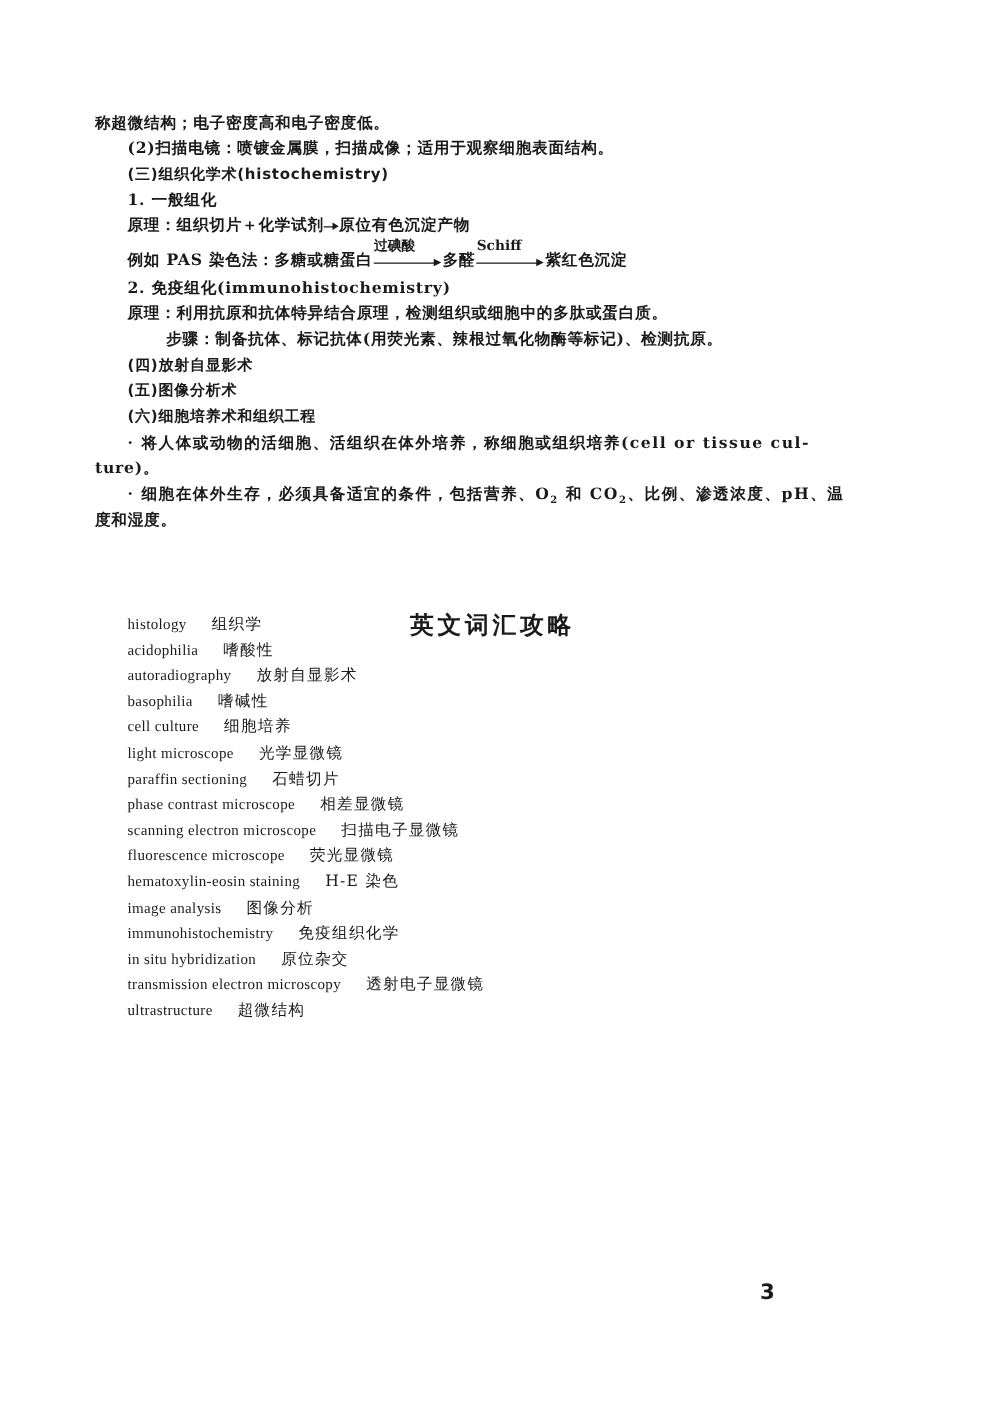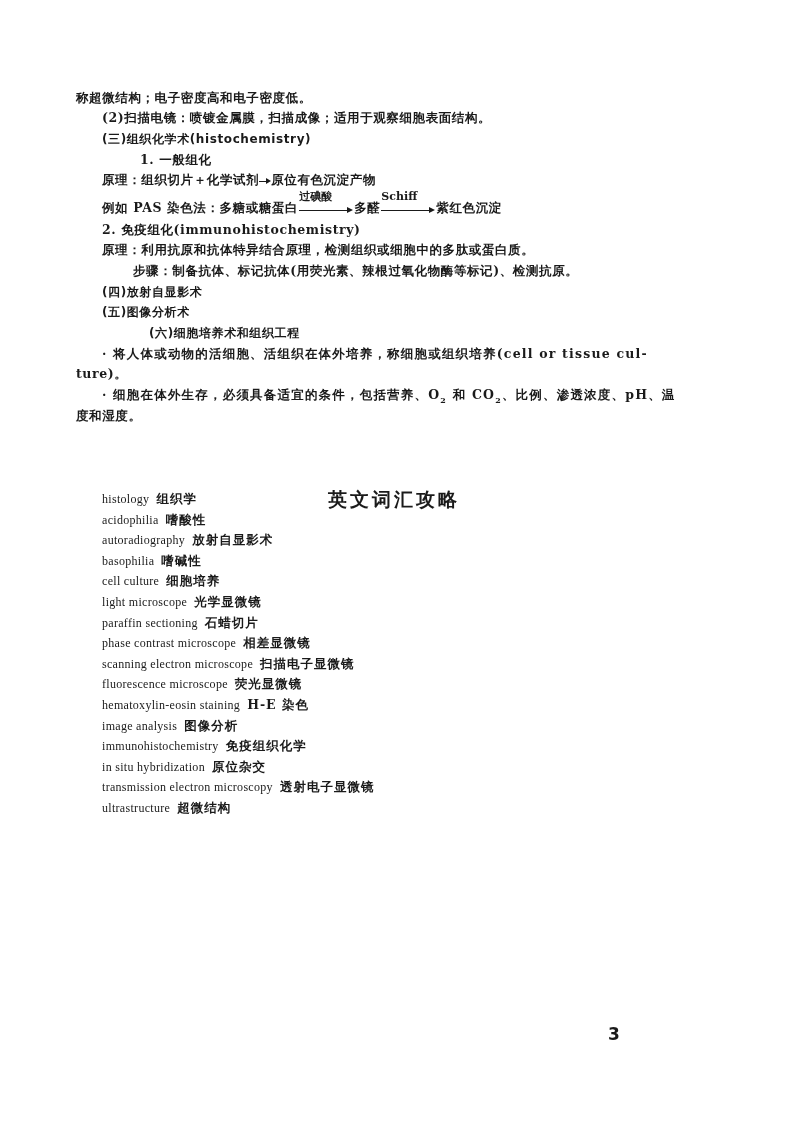--- a/index.html
+++ b/index.html
@@ -5,52 +5,52 @@
     html, body { margin:0; padding:0; background:#ffffff; }
     body { width:788px; height:1122px; position:relative; overflow:hidden;
            font-family:"DejaVu Serif", "Liberation Serif", serif; color:#1a1a1a; }
     .line { position:absolute; font-size:12.5px; line-height:16px; white-space:nowrap; letter-spacing:0.6px;font-weight:bold; }
     .bold { font-weight:bold; font-family:"DejaVu Sans", "Liberation Sans", sans-serif; font-size:12px; }
     .title { position:absolute; left:0; width:788px; text-align:center; top:443px;
              font-family:"DejaVu Sans", "Liberation Sans", sans-serif; font-weight:bold; font-size:19px; letter-spacing:3px;margin-top:44px; }
     .vocab { position:absolute; left:102px; top:489px; }
     .vocab .row { height:20.6px; line-height:20.6px; font-size:12.5px; white-space:nowrap; }
     .vocab .en { font-family:"Liberation Serif", serif; font-size:12px; letter-spacing:0.3px; }
-    .vocab .zh { margin-left:7px; letter-spacing:1px;font-weight:bold; }
+    .vocab .zh { margin-left:20px; letter-spacing:1px; }
     .arrow { display:inline-block; position:relative; width:54px; height:10px; vertical-align:middle; margin:0 1px; }
     .arrow .shaft { position:absolute; left:0; right:4px; top:6px; border-top:1px solid #1a1a1a; }
     .arrow .head { position:absolute; right:0; top:3px; width:0; height:0;
                    border-left:6px solid #1a1a1a; border-top:3.5px solid transparent; border-bottom:3.5px solid transparent; }
     .arrow .lbl { position:absolute; left:0; right:0; top:-15px; font-size:11px; letter-spacing:0; }
     .short-arrow { display:inline-block; width:12px; height:8px; position:relative; vertical-align:middle; }
     .short-arrow .shaft { position:absolute; left:0; right:3px; top:4px; border-top:1px solid #1a1a1a; }
     .short-arrow .head { position:absolute; right:0; top:1px; border-left:5px solid #1a1a1a; border-top:3px solid transparent; border-bottom:3px solid transparent; }
     .pagenum { position:absolute; left:608px; top:1024px; font-family:"DejaVu Sans", sans-serif; font-weight:bold; font-size:17px; }
     sub { font-size:8px; }
   </style>
 </head>
 <body>
 
 <div>
   <div class="line" style="left:76px;top:90px;">称超微结构；电子密度高和电子密度低。</div>
   <div class="line" style="left:102px;top:110px;">(2)扫描电镜：喷镀金属膜，扫描成像；适用于观察细胞表面结构。</div>
   <div class="line bold" style="left:102px;top:131px;">(三)组织化学术(histochemistry)</div>
-  <div class="line" style="left:102px;top:152px;margin-left:38px;">1. 一般组化</div>
+  <div class="line" style="left:102px;top:152px;">1. 一般组化</div>
   <div class="line" style="left:102px;top:172px;">
     <span>原理：组织切片＋化学试剂</span><span class="short-arrow"><span class="shaft"></span><span class="head"></span></span><span>原位有色沉淀产物</span>
   </div>
   <div class="line" style="left:102px;top:200px;">
     <span>例如 PAS 染色法：多糖或糖蛋白</span><span class="arrow"><span class="lbl">过碘酸</span><span class="shaft"></span><span class="head"></span></span><span>多醛</span><span class="arrow"><span class="lbl">Schiff</span><span class="shaft"></span><span class="head"></span></span><span>紫红色沉淀</span>
   </div>
   <div class="line" style="left:102px;top:222px;">2. 免疫组化(immunohistochemistry)</div>
   <div class="line" style="left:102px;top:242px;">原理：利用抗原和抗体特异结合原理，检测组织或细胞中的多肽或蛋白质。</div>
   <div class="line" style="left:102px;top:263px;margin-left:31px;">步骤：制备抗体、标记抗体(用荧光素、辣根过氧化物酶等标记)、检测抗原。</div>
   <div class="line bold" style="left:102px;top:284px;">(四)放射自显影术</div>
   <div class="line bold" style="left:102px;top:304px;">(五)图像分析术</div>
-  <div class="line bold" style="left:102px;top:325px;margin-left:47px;">(六)细胞培养术和组织工程</div>
+  <div class="line bold" style="left:102px;top:325px;">(六)细胞培养术和组织工程</div>
   <div class="line" style="left:102px;top:346px;letter-spacing:1.2px;">· 将人体或动物的活细胞、活组织在体外培养，称细胞或组织培养(cell or tissue cul-</div>
   <div class="line" style="left:76px;top:366px;">ture)。</div>
   <div class="line" style="left:102px;top:387px;letter-spacing:1.2px;">
     <span>· 细胞在体外生存，必须具备适宜的条件，包括营养、O</span><sub>2</sub><span> 和 CO</span><sub>2</sub><span>、比例、渗透浓度、pH、温</span>
   </div>
   <div class="line" style="left:76px;top:408px;">度和湿度。</div>
 
   <div class="title">英文词汇攻略</div>
 
   <div class="vocab">

